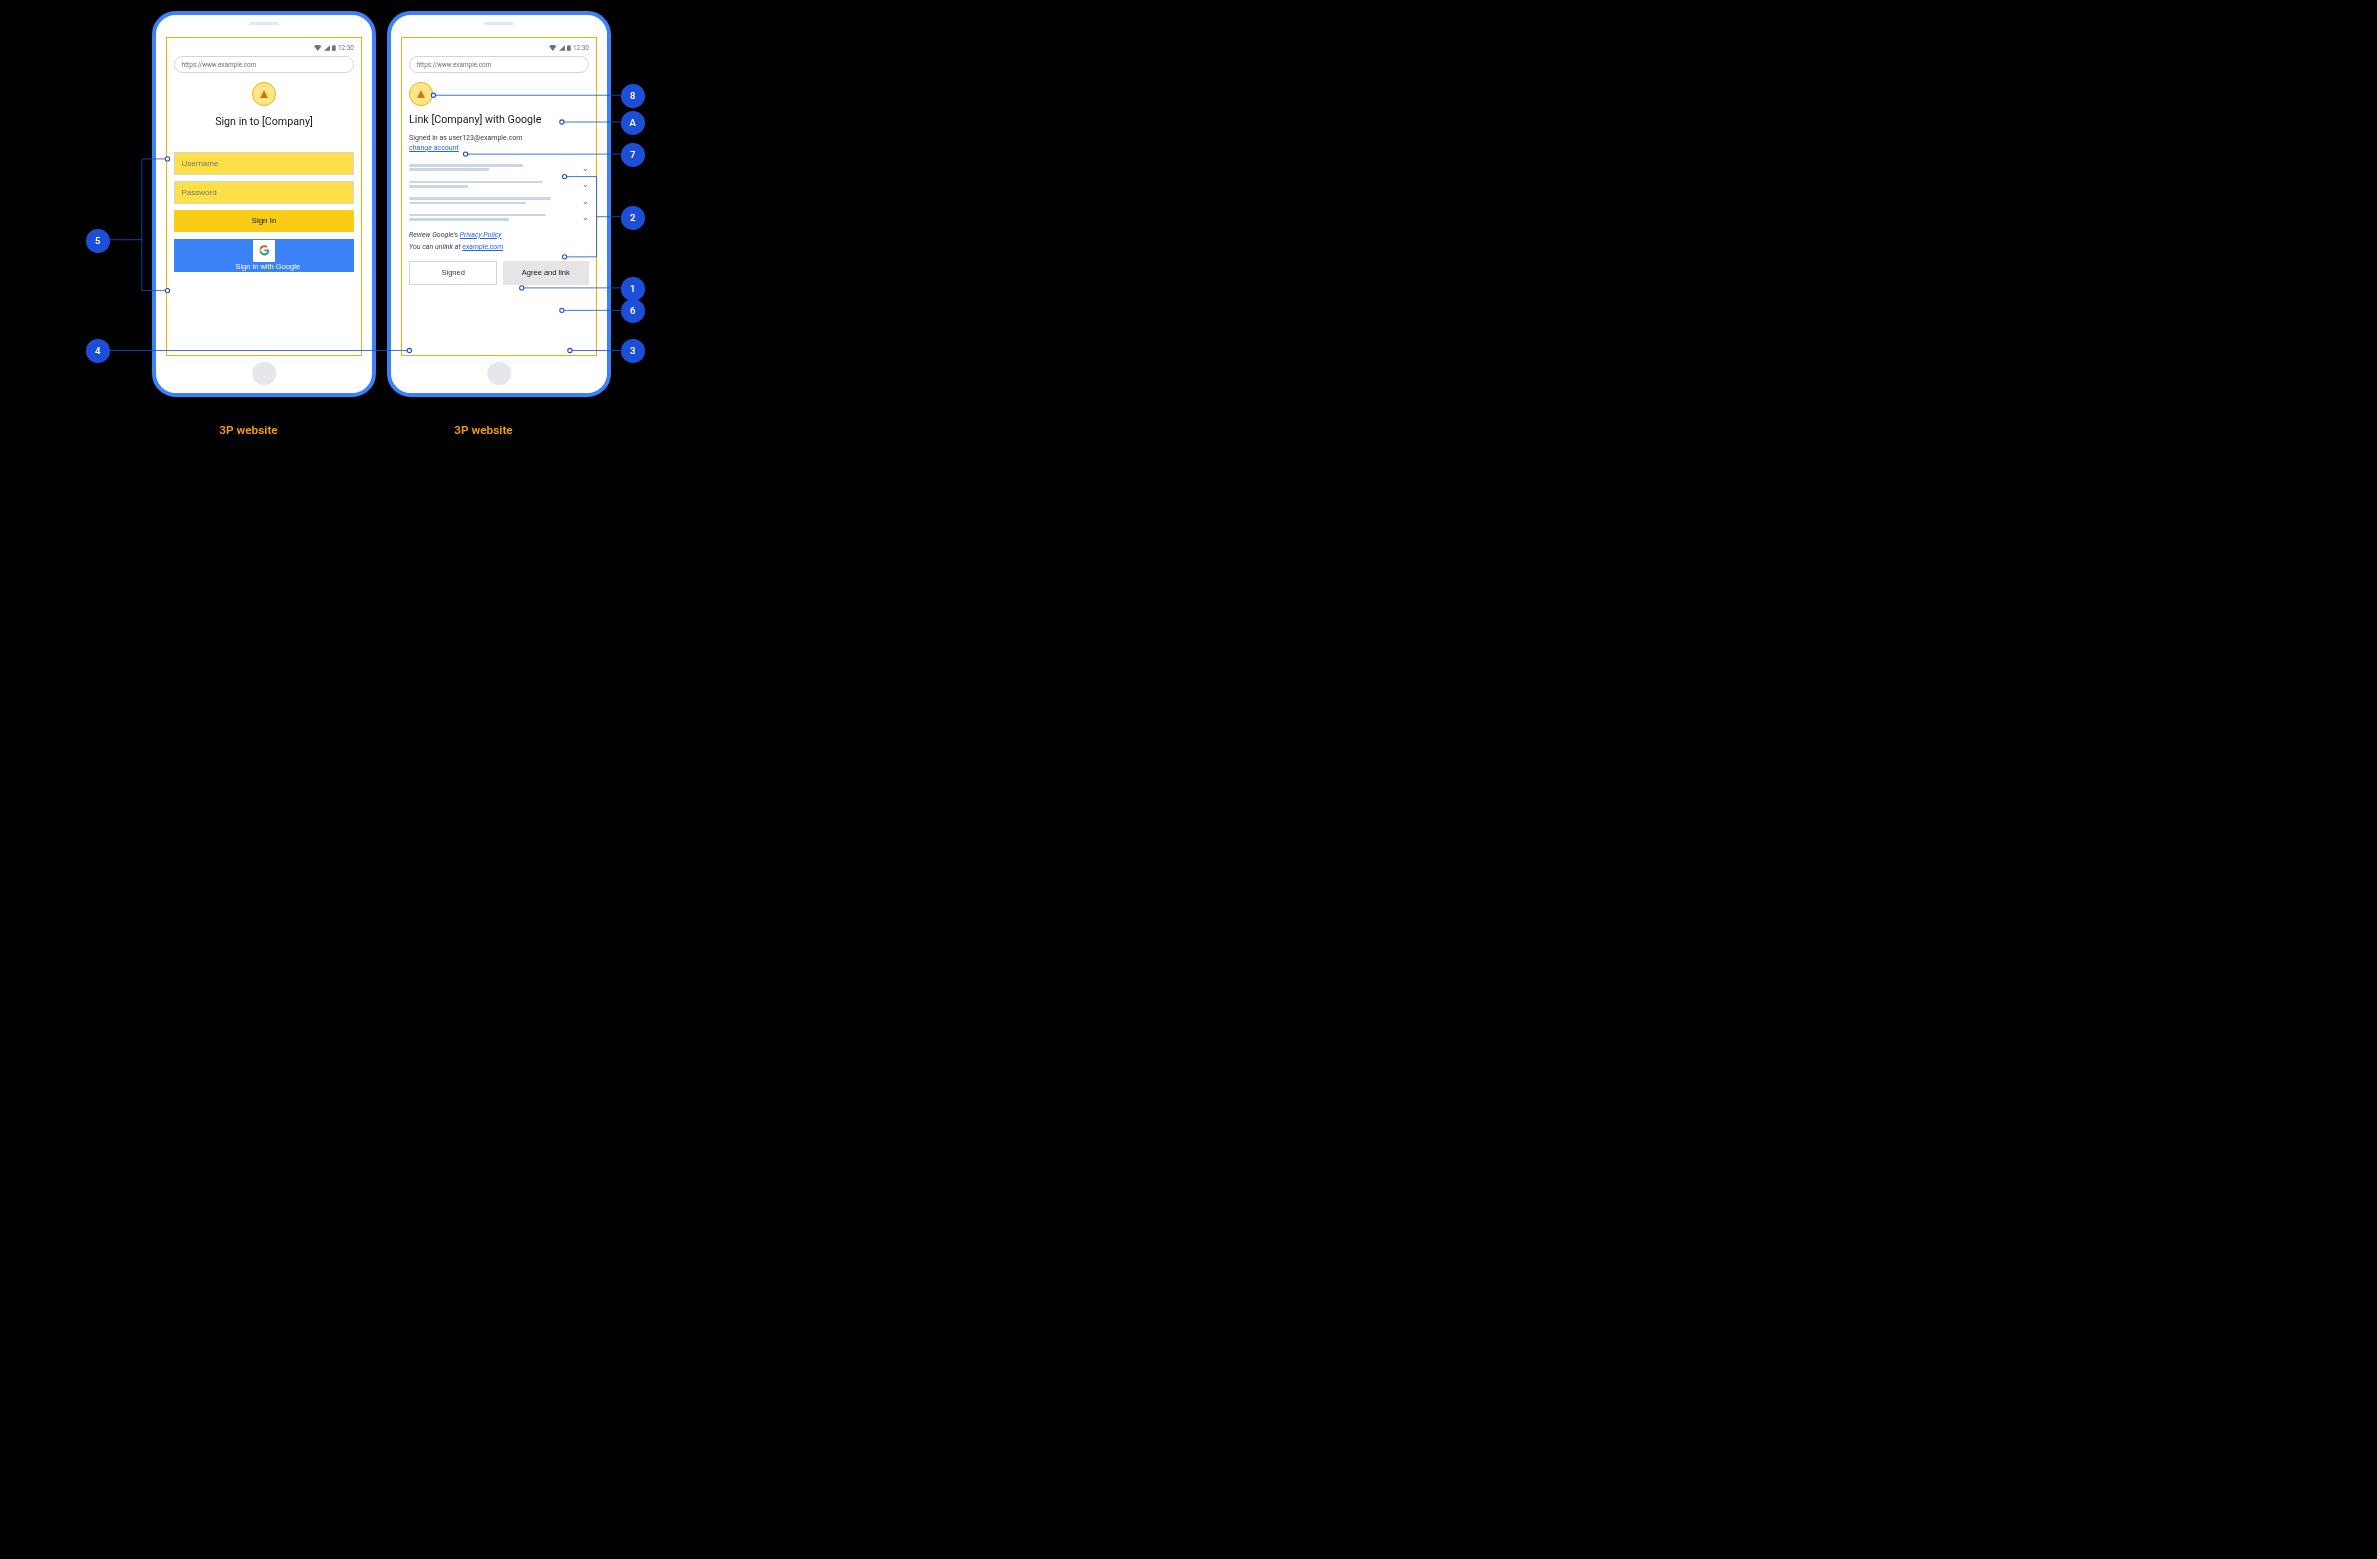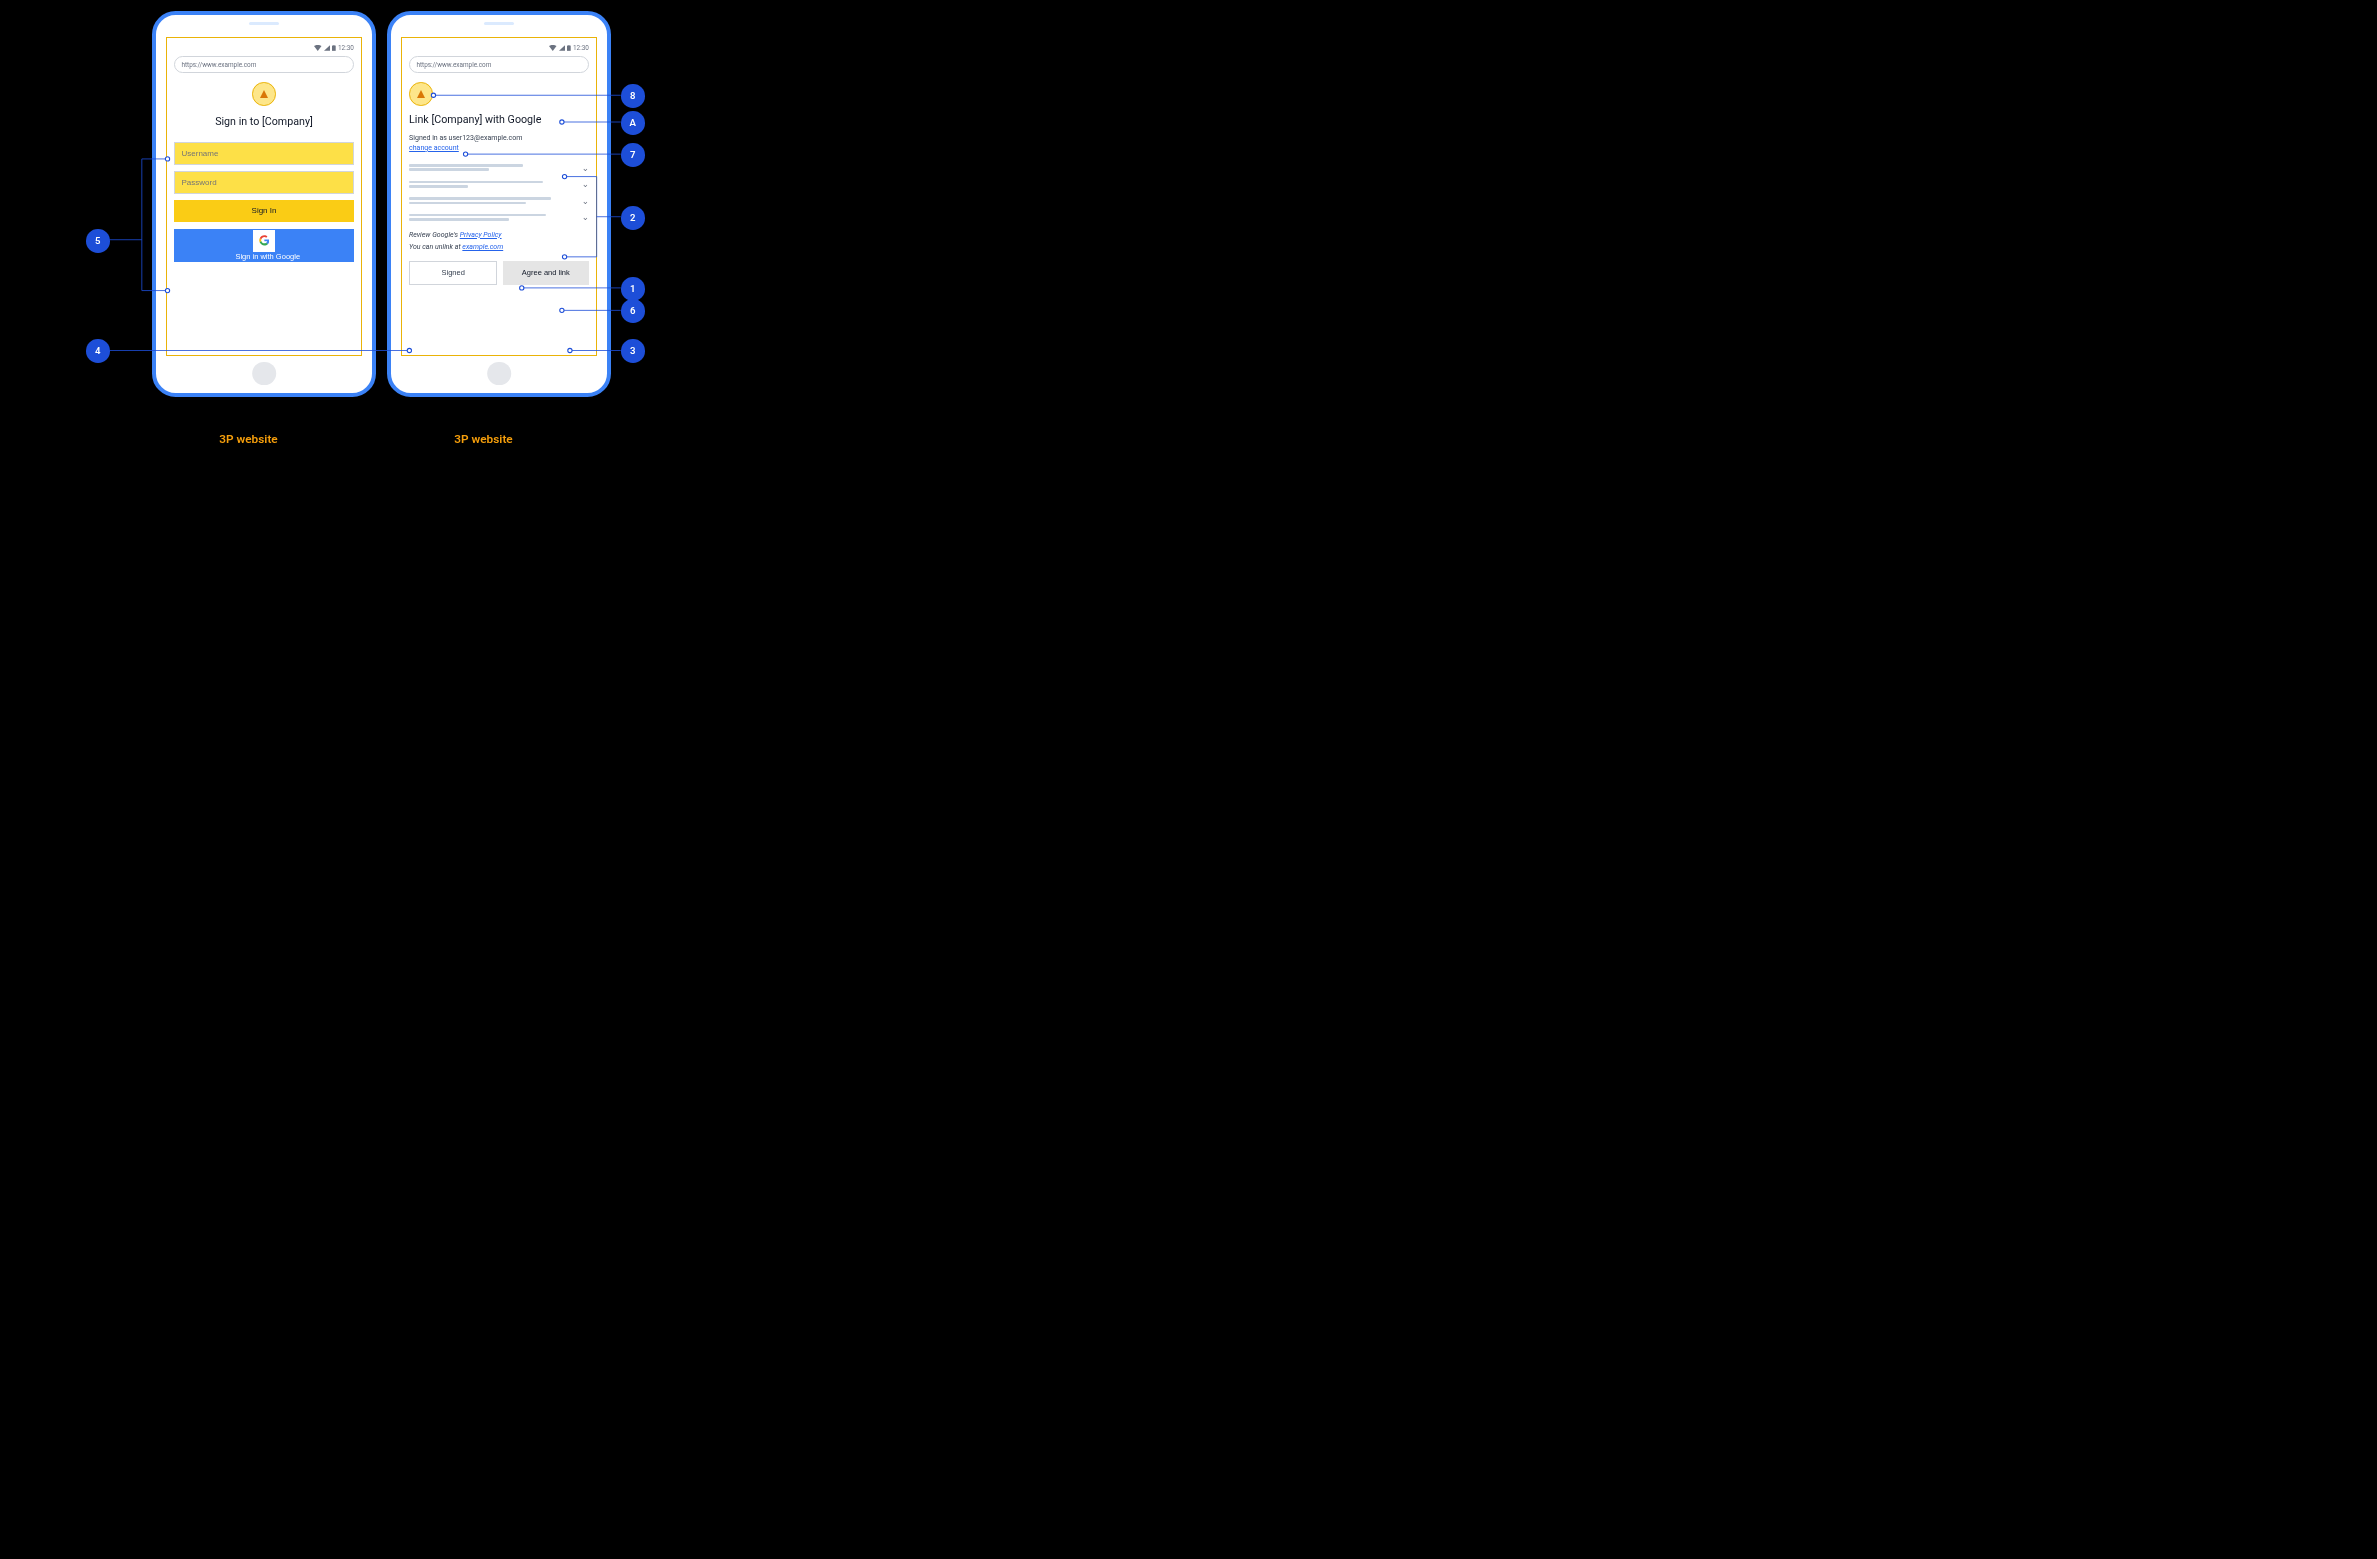--- a/index.html
+++ b/index.html
@@ -57,21 +57,21 @@
 
   .logo-circle {
     width: 23.6px; height: 23.6px; border: 1.1px solid #eab308; border-radius: 50%;
     background: #fde68a;
     display: flex; align-items: center; justify-content: center;
   }
   .logo-circle.centered { margin: 3.2px auto 8.6px auto; }
   .logo-circle.small { margin-bottom: 7.5px; }
   .tri { width: 0; height: 0; border-left: 4.8px solid transparent; border-right: 4.8px solid transparent; border-bottom: 8px solid #d97706; }
 
-  .h1 { text-align: center; font-size: 10.7px; color: #111827; margin-bottom: 14px; }
+  .h1 { text-align: center; font-size: 10.7px; color: #111827; margin-bottom: 24px; }
   .h1-left { font-size: 10.7px; color: #111827; margin-bottom: 7.5px; }
 
   .input {
     width: 100%; border: 0.5px solid #d1d5db; padding: 6.4px 6.4px;
     font-size: 8px; color: #6b7280; margin-bottom: 5.4px; background: #fde047;
   }
 
   .btn {
     width: 100%; padding: 6.4px; font-size: 8px; text-align: center;
     border: none; cursor: pointer;
@@ -98,21 +98,21 @@
   .review { font-size: 7px; color: #374151; margin-top: 4.3px; font-style: italic; }
 
   .btn-row { display: flex; gap: 5.4px; margin-top: 9.6px; }
   .btn-row .b { flex: 1; padding: 6.4px 2.1px; font-size: 7.5px; text-align: center; cursor: pointer; }
   .b-cancel { border: 0.5px solid #d1d5db; background: #fff; color: #374151; }
   .b-agree { background: #e5e5e5; color: #111827; border: none; }
 
   .caption {
     position: absolute;
     color: #f59e0b; font-size: 11.8px; font-weight: 600;
-    top: 432px; width: 193px; text-align: center;
+    top: 423px; width: 193px; text-align: center;
   }
   .cap-1 { left: 152px; }
   .cap-2 { left: 387px; }
 
   .badge {
     position: absolute;
     width: 23.6px; height: 23.6px; border-radius: 50%;
     background: #1d4ed8; color: #fff;
     display: flex; align-items: center; justify-content: center;
     font-size: 9.6px; font-weight: 600;

